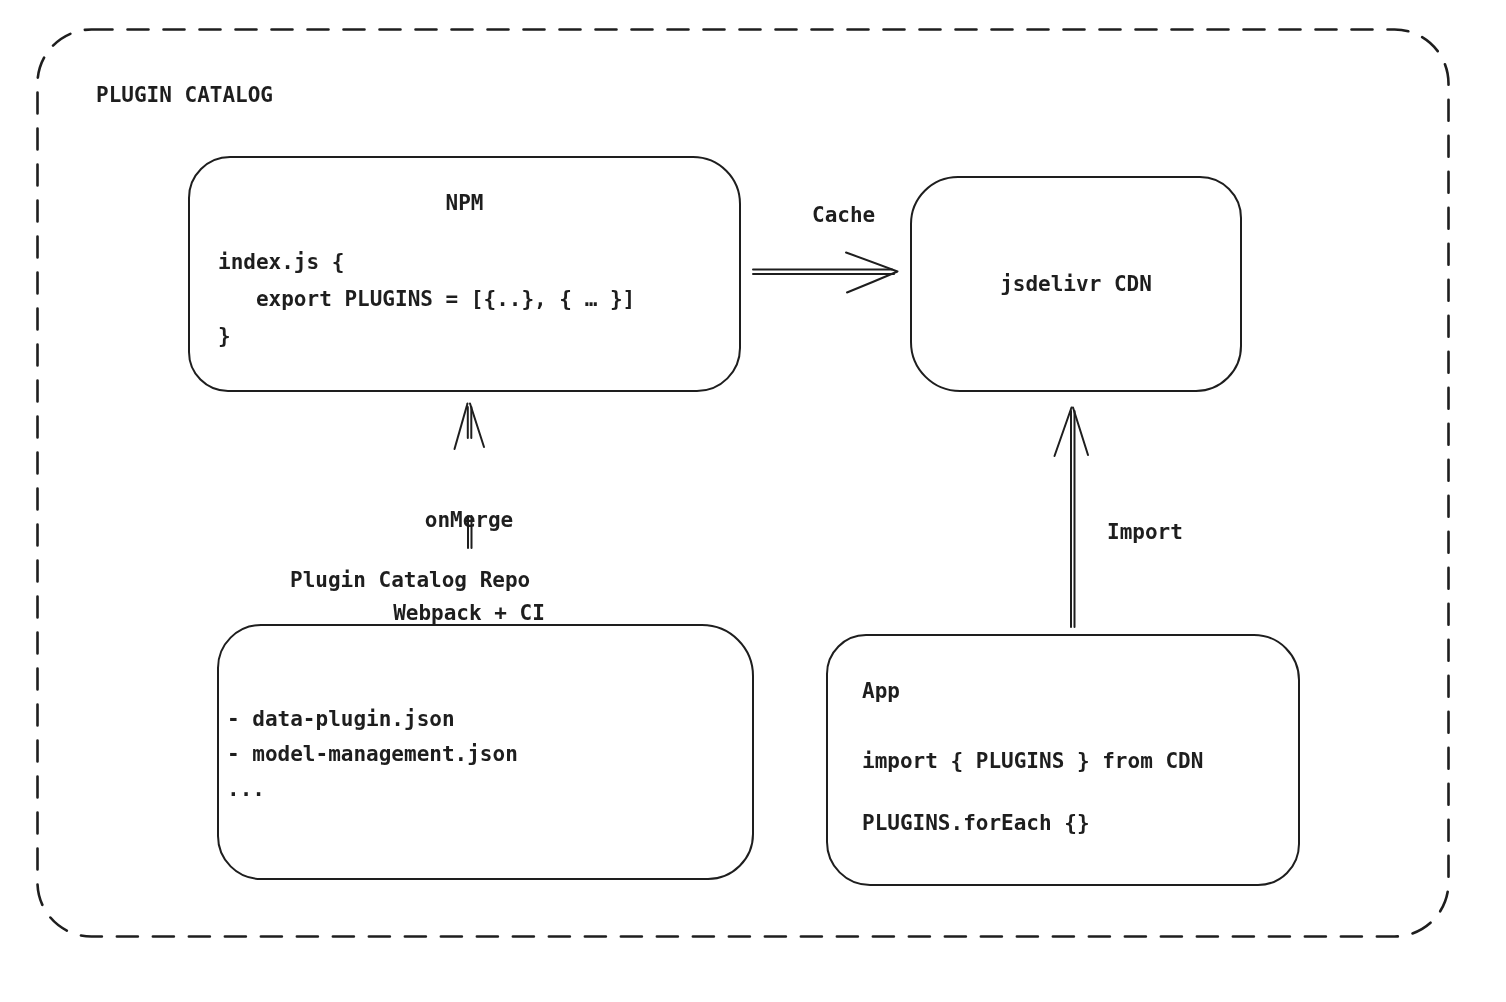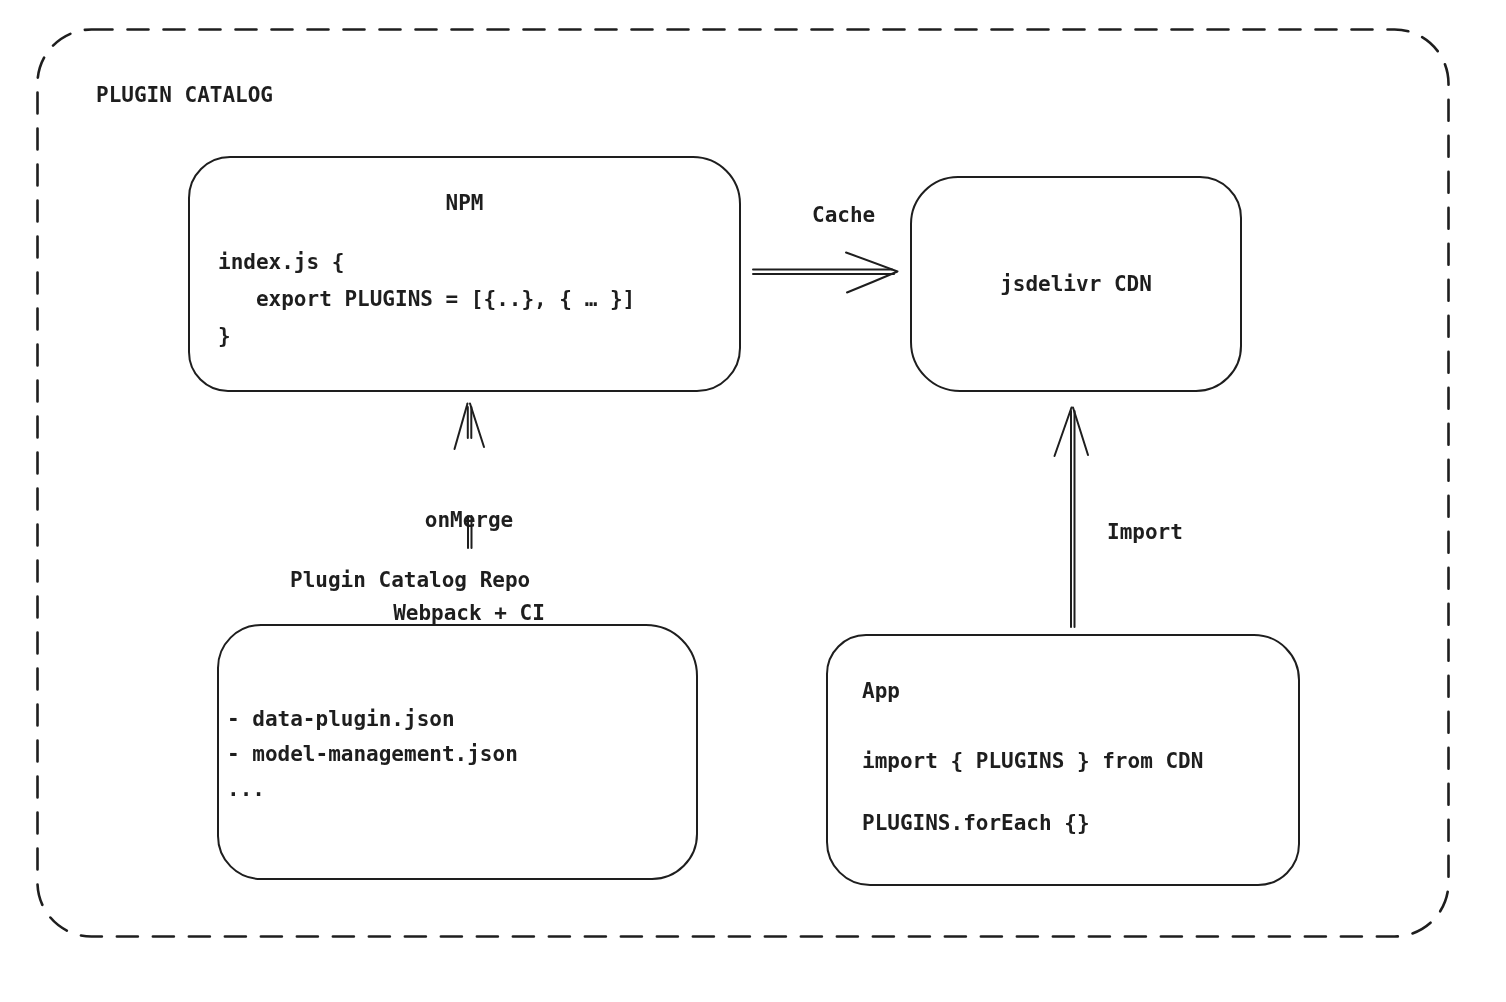--- a/index.html
+++ b/index.html
@@ -36,21 +36,21 @@
   .box-npm {
     left: 188px; top: 156px; width: 553px; height: 236px;
     border-radius: 42px 48px 44px 40px;
   }
   .box-cdn {
     left: 910px; top: 162px; width: 332px; height: 216px;
     border-radius: 48px 42px 46px 50px;
     display: flex; align-items: center; justify-content: center; margin-top: 14px;
   }
   .box-repo {
-    left: 217px; top: 624px; width: 481px; height: 256px;
+    left: 217px; top: 624px; width: 537px; height: 256px;
     border-radius: 44px 52px 46px 44px;
     padding: 76px 0 0 8px;
   }
   .box-app {
     left: 826px; top: 634px; width: 474px; height: 252px;
     border-radius: 40px 46px 42px 44px;
     padding: 40px 0 0 34px;
   }
   .t {
     position: absolute;

